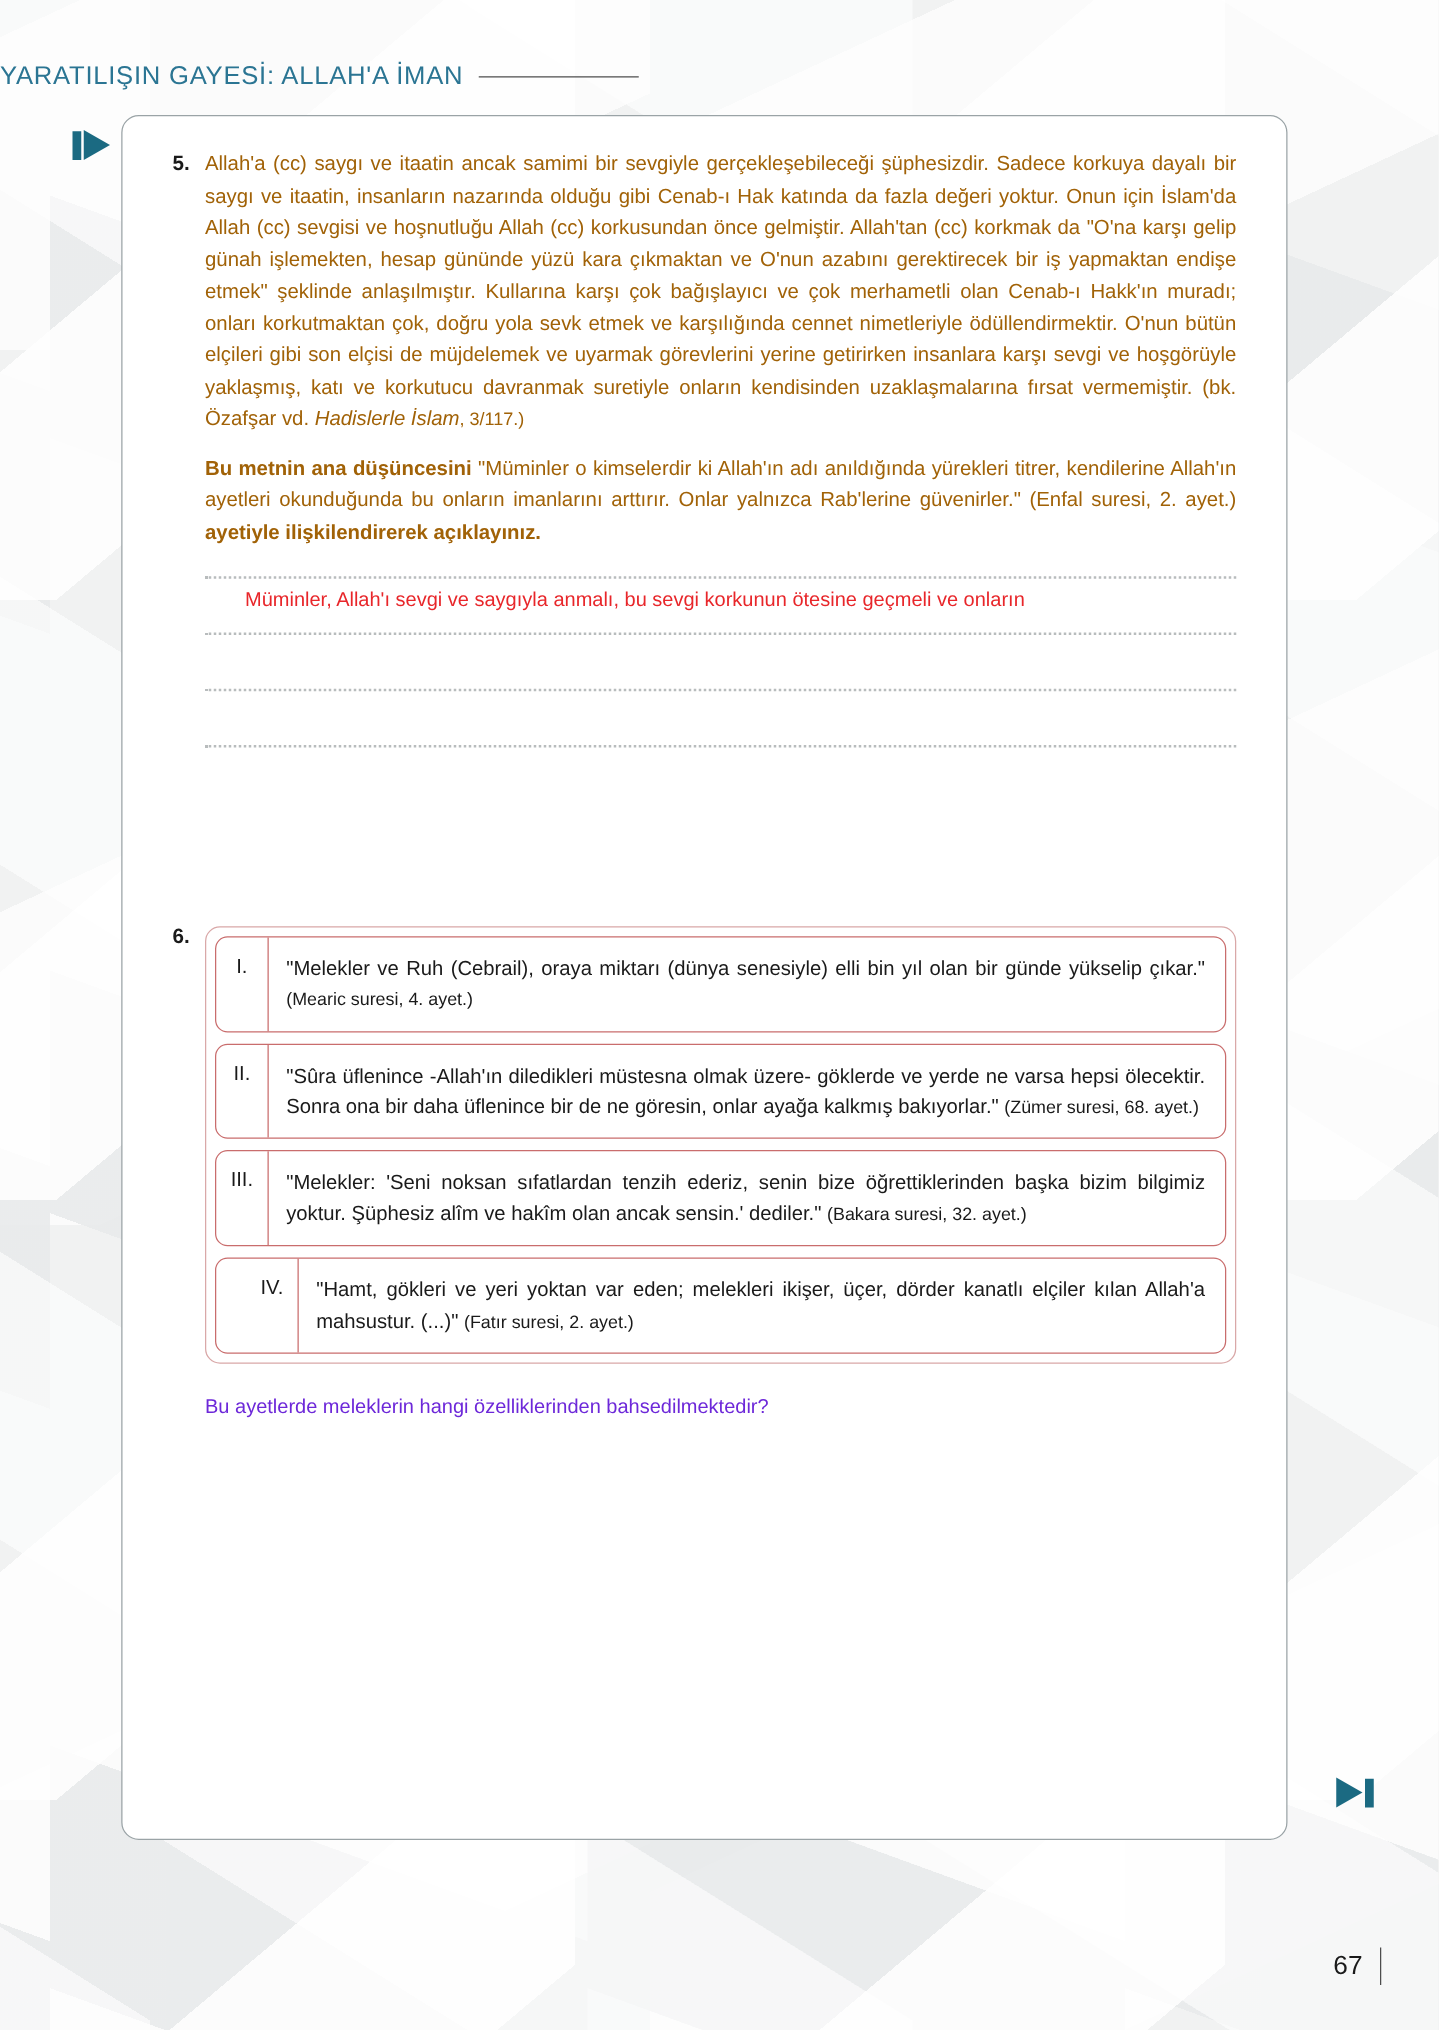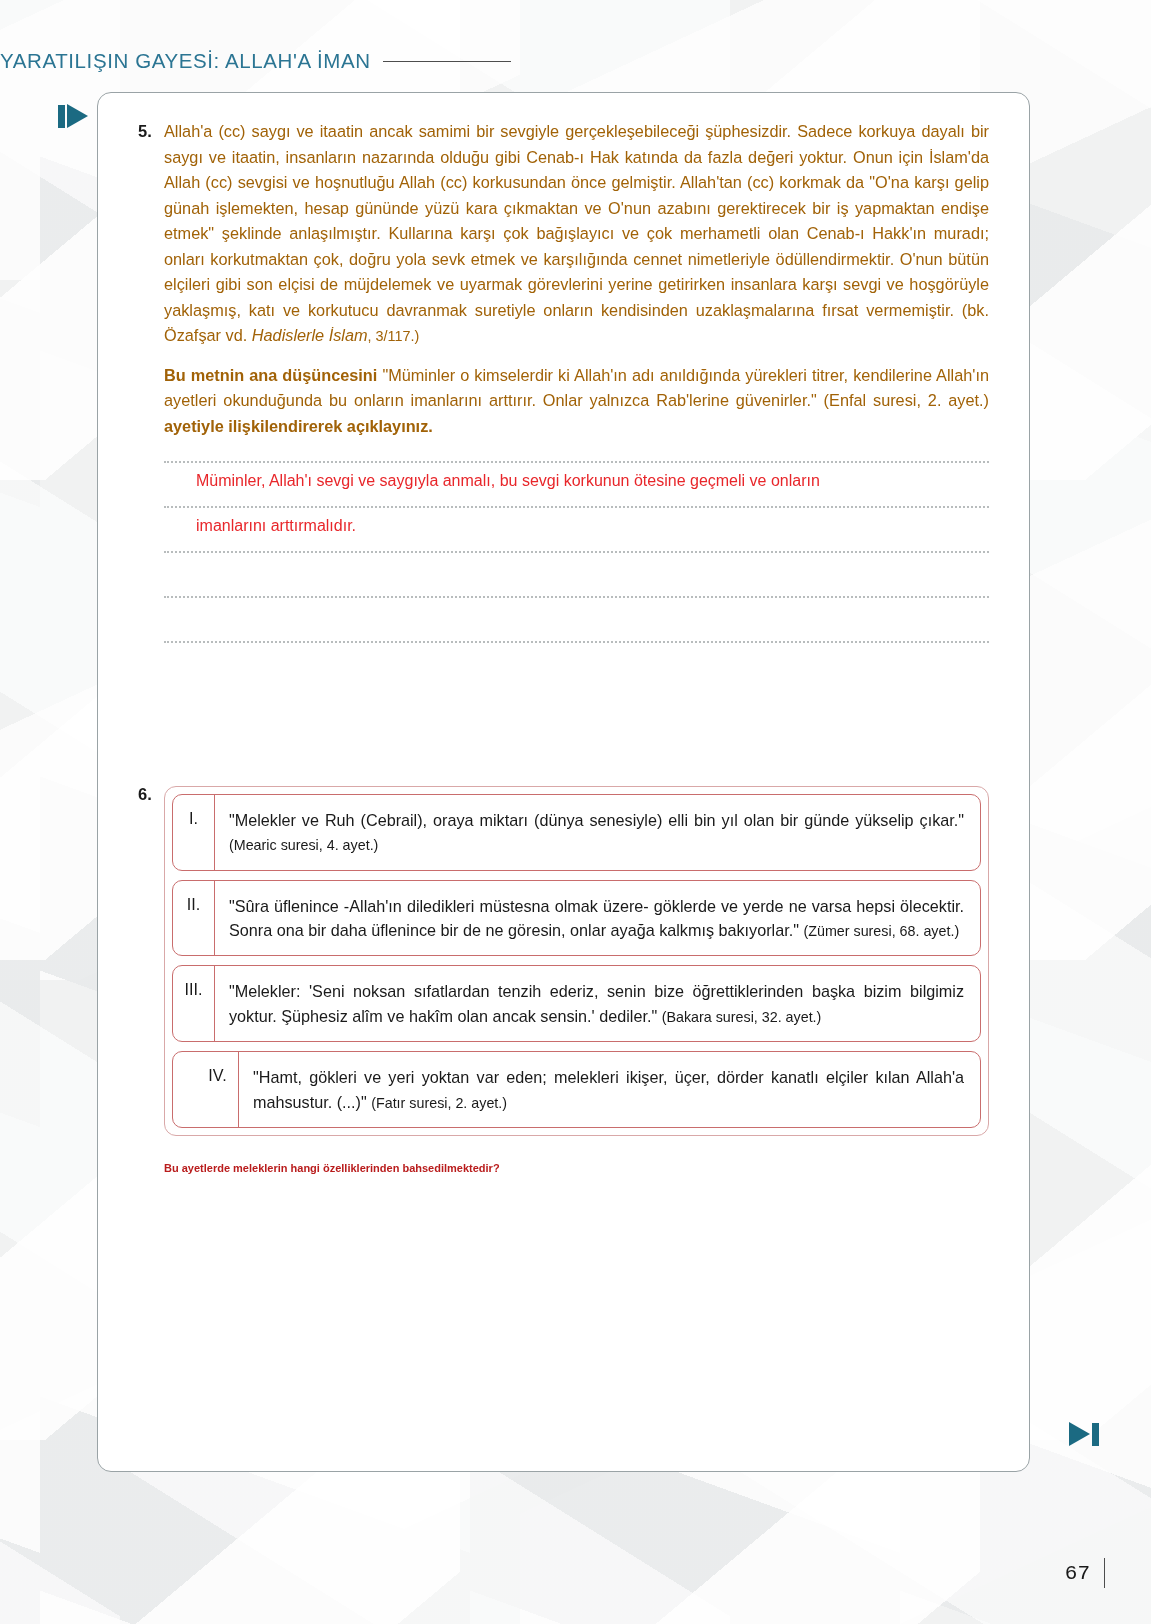--- a/index.html
+++ b/index.html
@@ -184,35 +184,34 @@
     flex: 1;
     padding: 13px 16px 13px 14px;
     font-size: 16.2px;
     line-height: 1.5;
     color: #1a1a1a;
     text-align: justify;
   }
   .ayet-text .ref { font-size: 14.3px; }
 
   .q6-prompt {
-    font-weight: bold;
-    font-size: 11px;
-    color: #b91c1c;
+    font-weight: normal;
+    font-size: 16px;
+    color: #6d28d9;
     margin-top: 26px;
   }
 
   
   .footer {
     position: absolute;
     right: 46px;
     bottom: 36px;
     display: flex;
     align-items: center;
     gap: 14px;
-    font-family: Liberation Mono, monospace;
   }
   .page-no {
     font-size: 21px;
     color: #1a1a1a;
   }
   .page-rule {
     width: 1px;
     height: 30px;
     background: #4d4d4d;
   }
@@ -244,24 +243,20 @@
         </div>
 
         <div class="para">
           <b>Bu metnin ana düşüncesini</b><span> "Müminler o kimselerdir ki Allah'ın adı anıldığında yürekleri titrer, kendilerine Allah'ın ayetleri okunduğunda bu onların imanlarını arttırır. Onlar yalnızca Rab'lerine güvenirler." </span><span>(Enfal suresi, 2. ayet.)</span><b> ayetiyle ilişkilendirerek açıklayınız.</b>
         </div>
 
         <div class="lines">
           <div class="lrow">
             <div class="dline"></div>
             <div class="answer">Müminler, Allah'ı sevgi ve saygıyla anmalı, bu sevgi korkunun ötesine geçmeli ve onların</div>
-          </div>
-          <div class="lrow">
-            <div class="dline"></div>
-            <div class="answer">imanlarını arttırmalıdır.</div>
           </div>
           <div class="lrow">
             <div class="dline"></div>
           </div>
           <div class="lrow">
             <div class="dline"></div>
           </div>
           <div class="lrow">
             <div class="dline"></div>
           </div>

